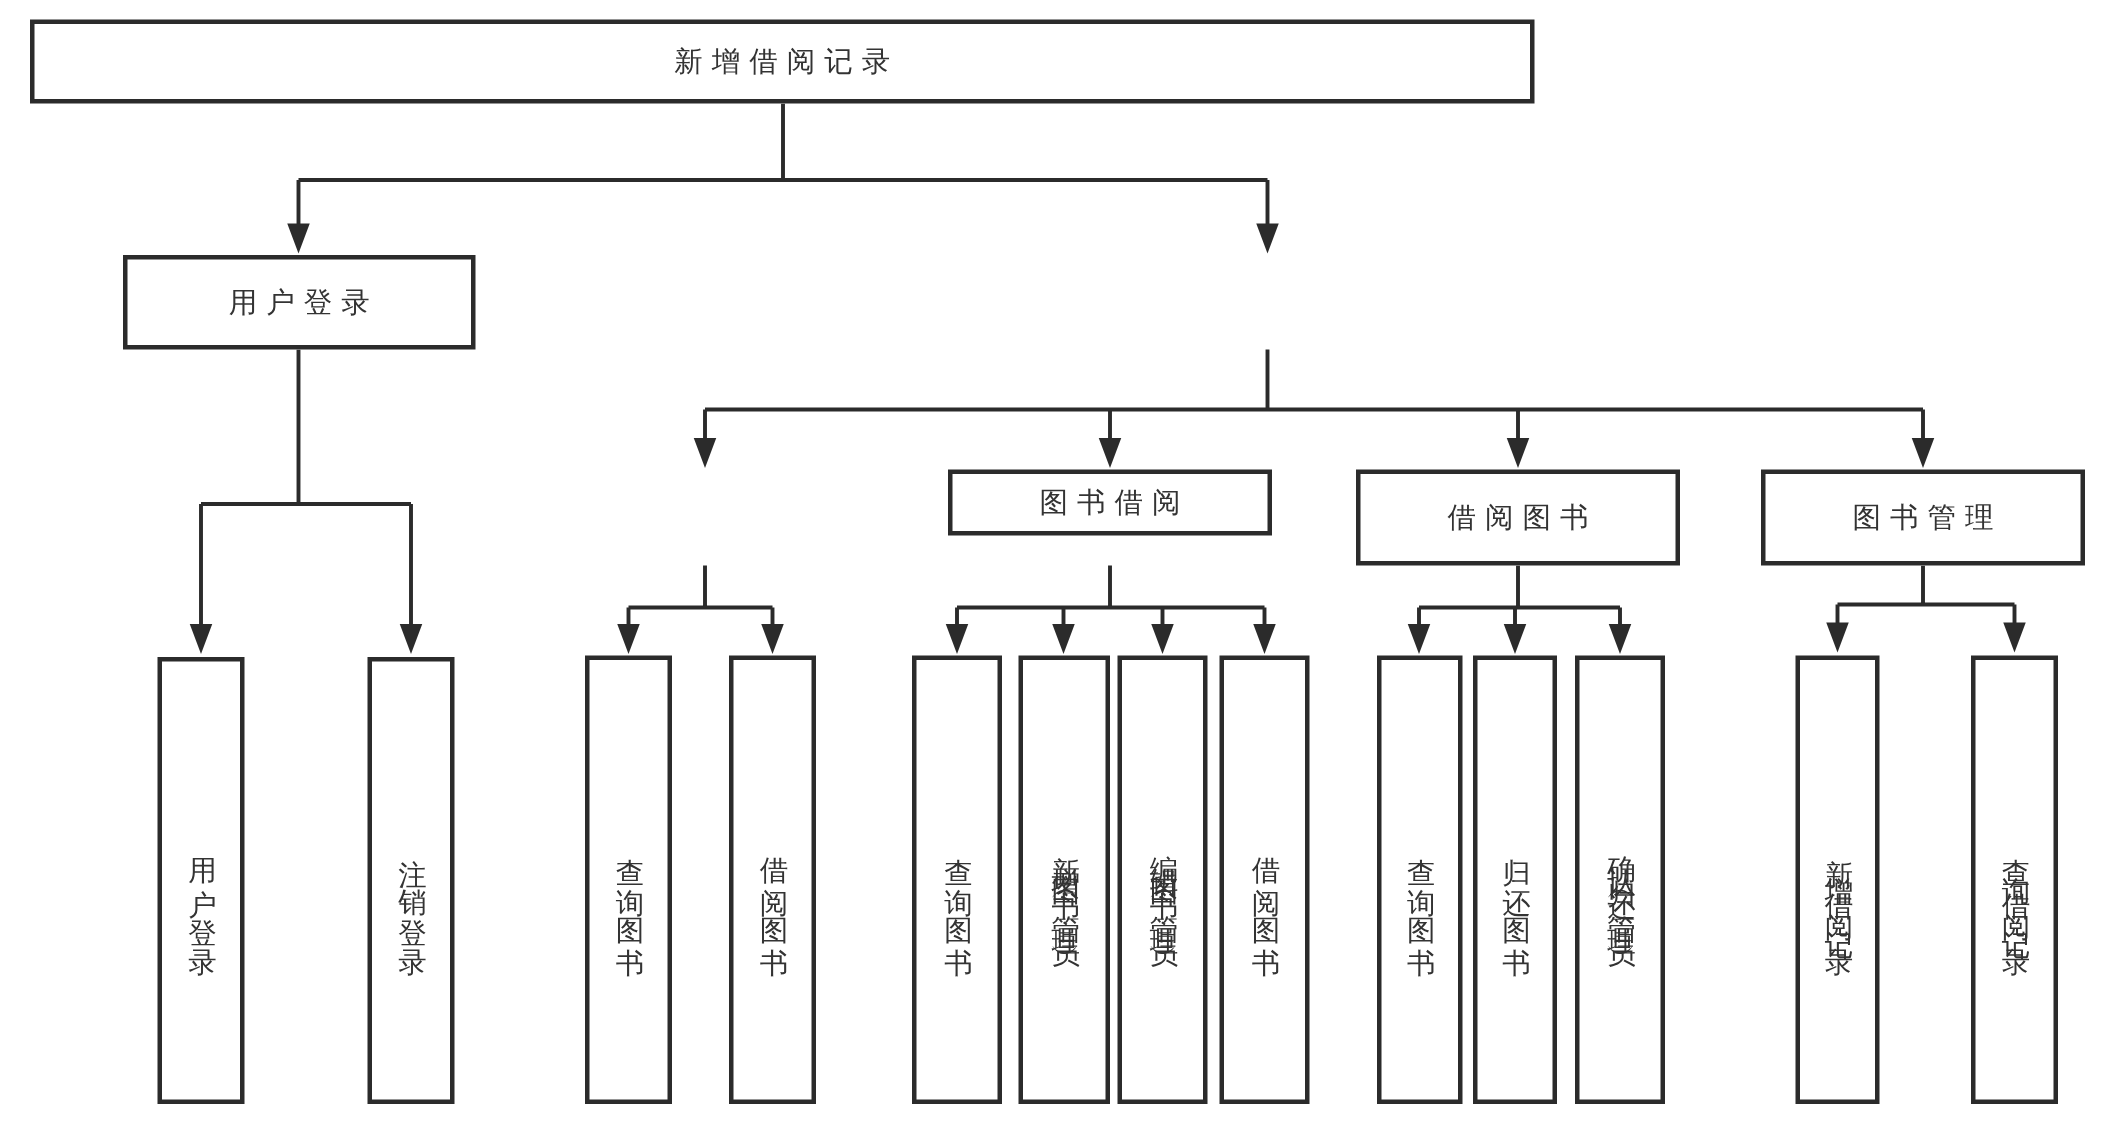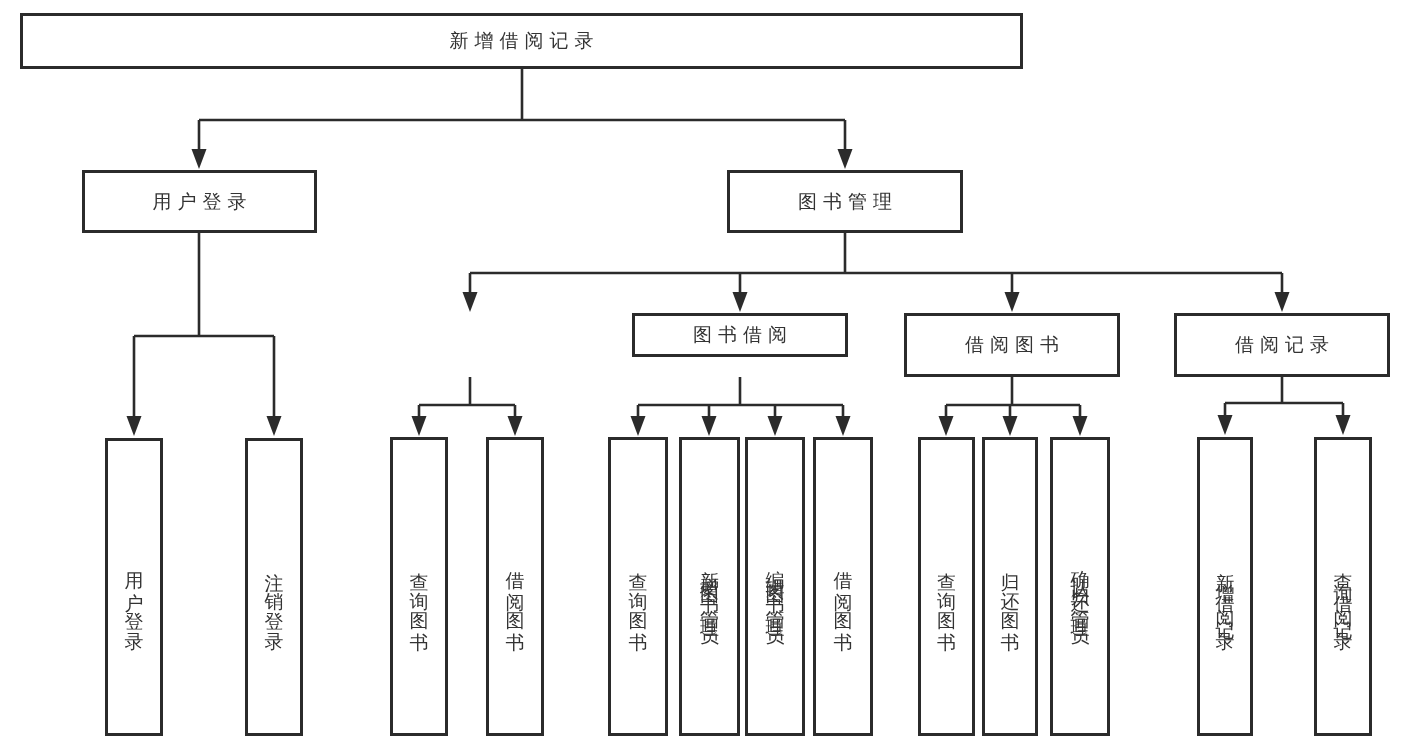--- a/index.html
+++ b/index.html
@@ -64,25 +64,24 @@
       <polygon points="1002.5,416 1017.5,416 1010,436"></polygon>
       <polygon points="1072.5,416 1087.5,416 1080,436"></polygon>
       <polygon points="1217.5,415 1232.5,415 1225,435"></polygon>
       <polygon points="1335.5,415 1350.5,415 1343,435"></polygon>
     </g>
   </svg>
 
   <div class="box" style="left:20px;top:13px;width:1003px;height:56px">新增借阅记录</div>
 
   <div class="box" style="left:82px;top:170px;width:235px;height:63px">用户登录</div>
-  <div class="box" style="left:727px;top:170px;width:236px;height:63px">图书管理</div>
 
   <div class="box" style="left:632px;top:313px;width:216px;height:44px">图书借阅</div>
   <div class="box" style="left:904px;top:313px;width:216px;height:64px">借阅图书</div>
-  <div class="box" style="left:1174px;top:313px;width:216px;height:64px">借阅记录</div>
+  <div class="box" style="left:1174px;top:313px;width:216px;height:64px">图书管理</div>
 
   <div class="box vbox ls-wide" style="left:105px;top:438px;width:58px;height:298px">用户登录</div>
   <div class="box vbox ls-wide" style="left:245px;top:438px;width:58px;height:298px">注销登录</div>
 
   <div class="box vbox ls-wide" style="left:390px;top:437px;width:58px;height:299px">查询图书</div>
   <div class="box vbox ls-wide" style="left:486px;top:437px;width:58px;height:299px">借阅图书</div>
 
   <div class="box vbox ls-wide" style="left:608px;top:437px;width:60px;height:299px">查询图书</div>
   <div class="box vbox ls-tight" style="left:679px;top:437px;width:61px;height:299px">新增图书（管理员）</div>
   <div class="box vbox ls-tight" style="left:745px;top:437px;width:60px;height:299px">编辑图书（管理员）</div>

